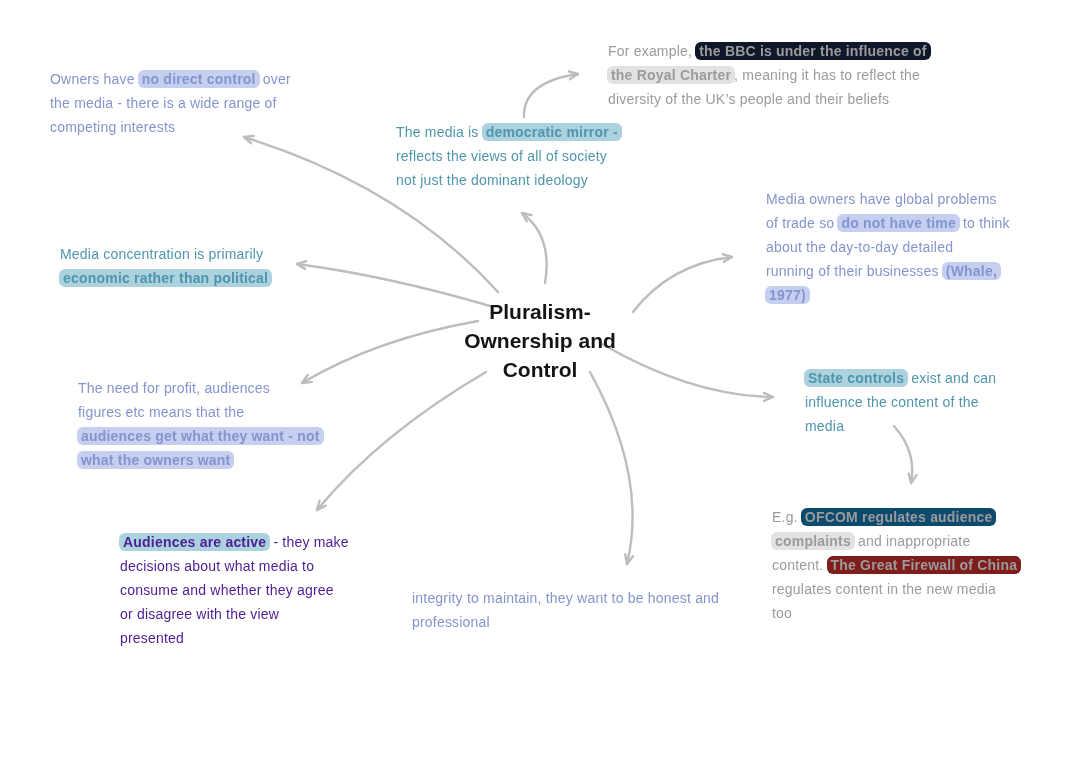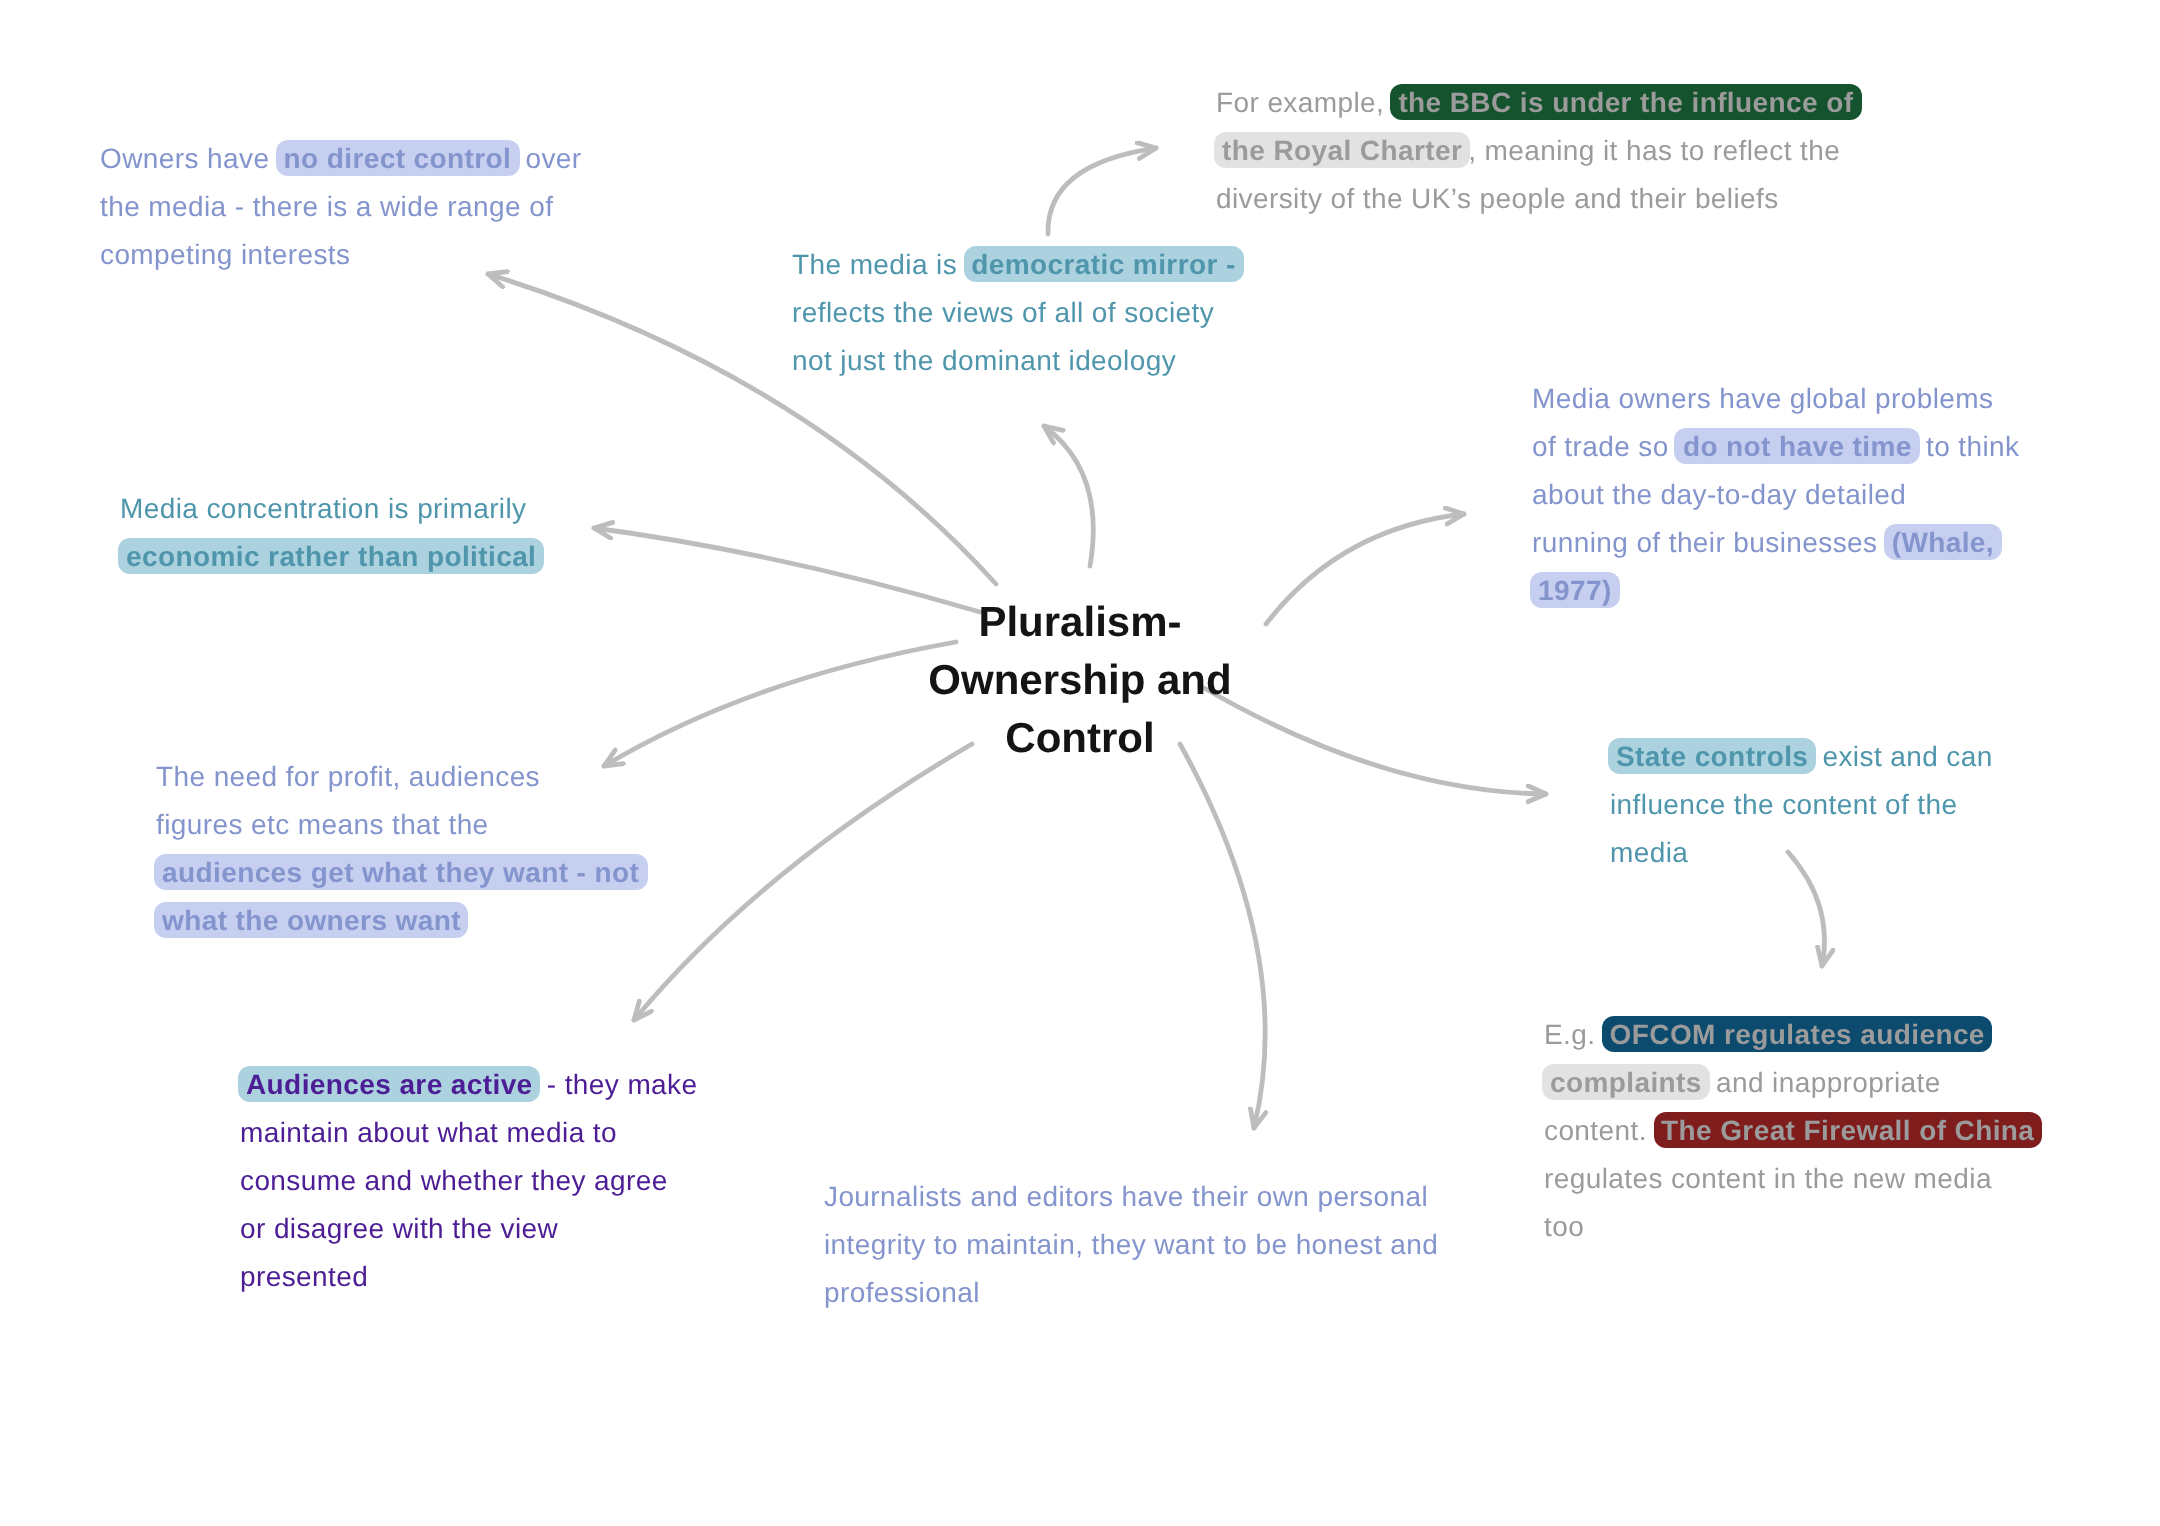--- a/index.html
+++ b/index.html
@@ -62,21 +62,21 @@
       <div class="line"><span>Owners have </span><span class="hl" style="background: rgb(199, 207, 241);">no direct control</span><span> over</span></div>
       <div class="line"><span>the media - there is a wide range of</span></div>
       <div class="line"><span>competing interests</span></div>
     </div>
   <div class="node" style="left: 396px; top: 120px; color: rgb(79, 150, 172);">
       <div class="line"><span>The media is </span><span class="hl" style="background: rgb(171, 210, 222);">democratic mirror -</span></div>
       <div class="line"><span>reflects the views of all of society</span></div>
       <div class="line"><span>not just the dominant ideology</span></div>
     </div>
   <div class="node" style="left: 608px; top: 39px; color: rgb(155, 155, 155);">
-      <div class="line"><span>For example, </span><span class="hl" style="background: #14532d;">the BBC is under the influence of</span></div>
+      <div class="line"><span>For example, </span><span class="hl" style="background: #0f172a;">the BBC is under the influence of</span></div>
       <div class="line"><span class="hl" style="background: rgb(226, 226, 226);">the Royal Charter</span><span>, meaning it has to reflect the</span></div>
       <div class="line"><span>diversity of the UK’s people and their beliefs</span></div>
     </div>
   <div class="node" style="left: 766px; top: 187px; color: rgb(132, 148, 205);">
       <div class="line"><span>Media owners have global problems</span></div>
       <div class="line"><span>of trade so </span><span class="hl" style="background: rgb(199, 207, 241); text-align: right;">do not have time</span><span> to think</span></div>
       <div class="line"><span>about the day-to-day detailed</span></div>
       <div class="line"><span>running of their businesses </span><span class="hl" style="background: rgb(199, 207, 241);">(Whale,</span></div>
       <div class="line"><span class="hl" style="background: rgb(199, 207, 241);">1977)</span></div>
     </div>
@@ -85,27 +85,26 @@
       <div class="line"><span class="hl" style="background: rgb(171, 210, 222);">economic rather than political</span></div>
     </div>
   <div class="node" style="left: 78px; top: 376px; color: rgb(132, 148, 205);">
       <div class="line"><span>The need for profit, audiences</span></div>
       <div class="line"><span>figures etc means that the</span></div>
       <div class="line"><span class="hl" style="background: rgb(199, 207, 241);">audiences get what they want - not</span></div>
       <div class="line"><span class="hl" style="background: rgb(199, 207, 241);">what the owners want</span></div>
     </div>
   <div class="node" style="left: 120px; top: 530px; color: #4c1d95;">
       <div class="line"><span class="hl" style="background: rgb(171, 210, 222);">Audiences are active</span><span> - they make</span></div>
-      <div class="line"><span>maintain about what media to</span></div>
+      <div class="line"><span>decisions about what media to</span></div>
       <div class="line"><span>consume and whether they agree</span></div>
       <div class="line"><span>or disagree with the view</span></div>
       <div class="line"><span>presented</span></div>
     </div>
   <div class="node" style="left: 412px; top: 586px; color: rgb(132, 148, 205);">
-      <div class="line"><span>Journalists and editors have their own personal</span></div>
       <div class="line"><span>integrity to maintain, they want to be honest and</span></div>
       <div class="line"><span>professional</span></div>
     </div>
   <div class="node" style="left: 805px; top: 366px; color: rgb(79, 150, 172);">
       <div class="line"><span class="hl" style="background: rgb(171, 210, 222);">State controls</span><span> exist and can</span></div>
       <div class="line"><span>influence the content of the</span></div>
       <div class="line"><span>media</span></div>
     </div>
   <div class="node" style="left: 772px; top: 505px; color: rgb(155, 155, 155);">
       <div class="line"><span>E.g. </span><span class="hl" style="background: #0c4a6e;">OFCOM regulates audience</span></div>

